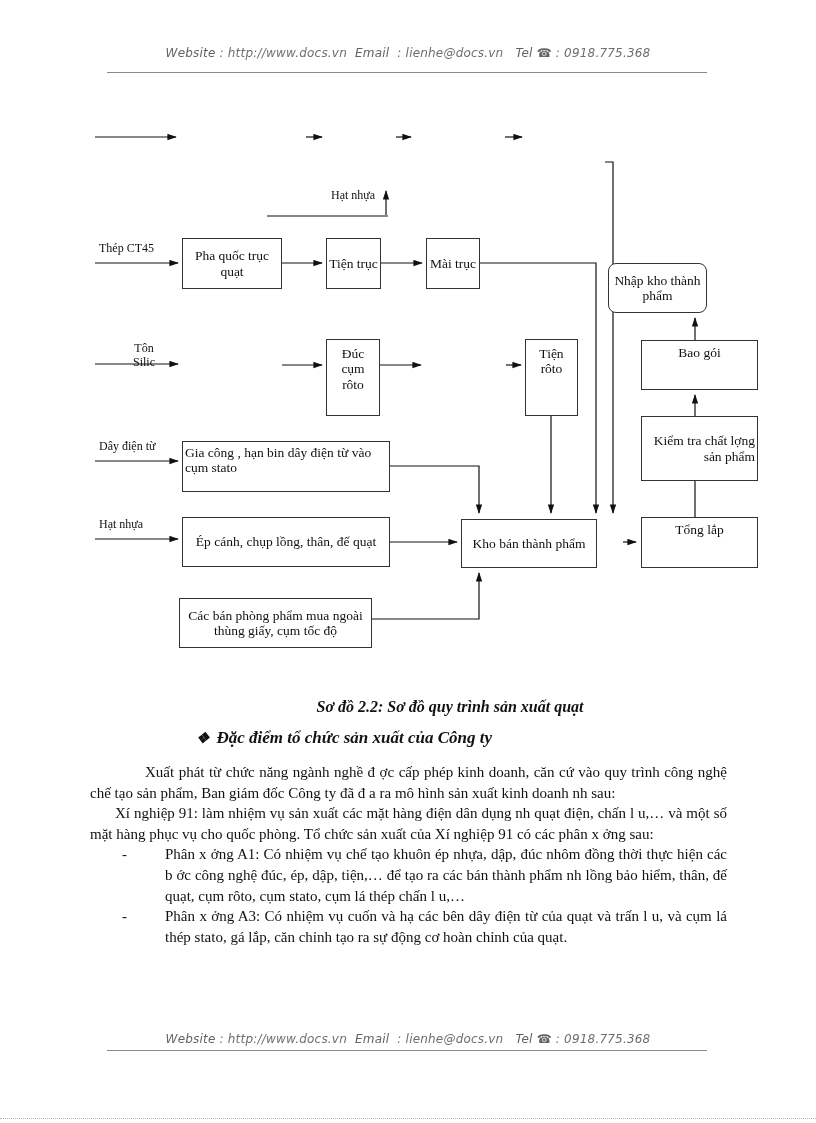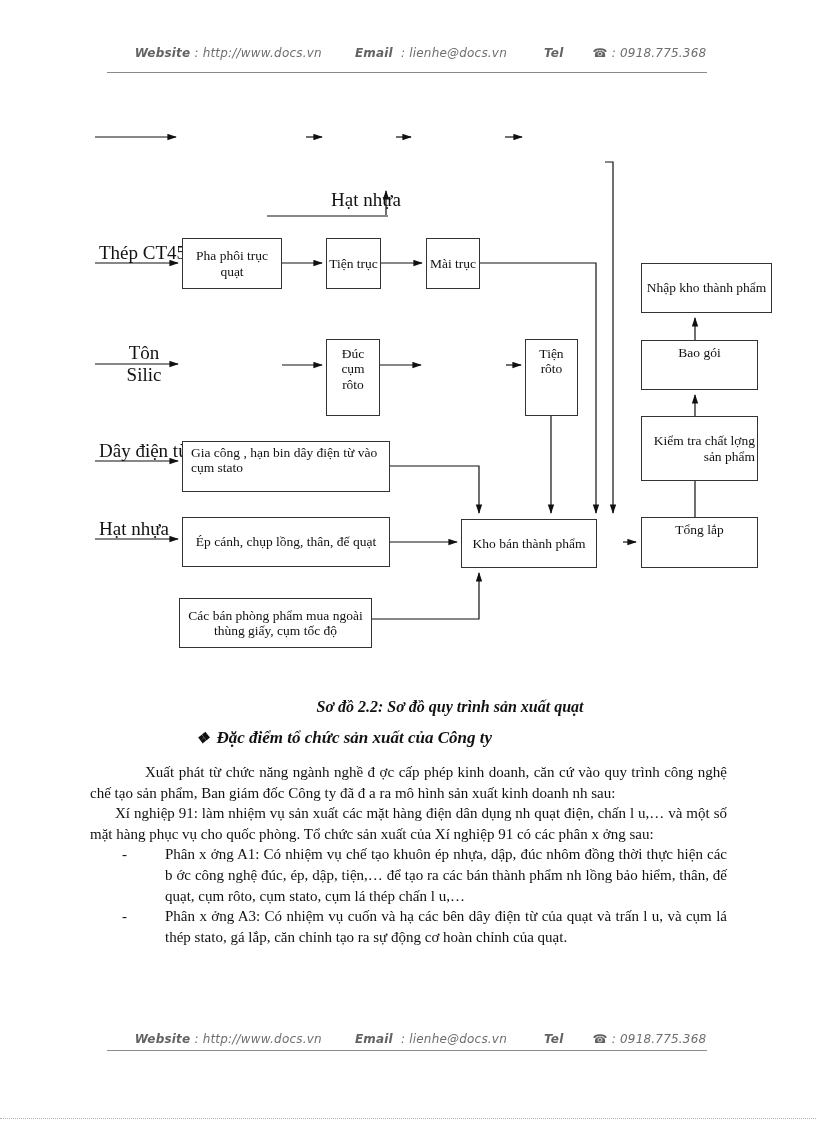--- a/index.html
+++ b/index.html
@@ -2,29 +2,29 @@
 <html><head>
 <meta charset="utf-8">
 <style>
   html,body{margin:0;padding:0;background:#fff;}
   body{width:816px;height:1123px;position:relative;overflow:hidden;
        font-family:"Liberation Serif",serif;color:#111;}
   .abs{position:absolute;}
   
   .hf{width:100%;text-align:center;font-family:"DejaVu Sans",sans-serif;
       font-style:italic;font-size:12px;color:#6e6e6e;letter-spacing:.2px;}
-  .hf b{font-weight:bold;color:#636363;margin-left:25px;}
+  .hf b{font-weight:normal;color:#636363;}
   .rule{height:0;border-top:1.3px solid #8a8a8a;}
   
   .dbox{position:absolute;border:1px solid #333;background:#fff;
         display:flex;align-items:center;justify-content:center;
         text-align:center;font-size:13.5px;line-height:1.13;padding:1px 2px;box-sizing:border-box;}
   .dbox.vtop{align-items:flex-start;padding-top:4px;}
-  .dbox.tleft{align-items:flex-start;justify-content:flex-start;text-align:left;padding:3px 8px;}
-  .dlabel{position:absolute;font-size:19px;line-height:1.15;white-space:pre-line;}
+  .dbox.tleft{align-items:flex-start;justify-content:flex-start;text-align:left;padding:3px 2px;}
+  .dlabel{position:absolute;font-size:12px;line-height:1.15;white-space:pre-line;}
   svg{position:absolute;left:0;top:0;}
   
   .caption{width:680px;left:110px;text-align:center;font-weight:bold;font-style:italic;font-size:16px;}
   .heading{font-weight:bold;font-style:italic;font-size:17px;}
   .heading .diamond{font-size:15px;margin-right:7px;}
   
   .bodytext{left:90px;width:637px;font-size:15px;line-height:20.6px;text-align:justify;}
   .bodytext p{margin:0;}
   .p-indent1{text-indent:55px;}
   .p-indent2{text-indent:25px;}
@@ -93,33 +93,33 @@
     </g>
   </svg>
 
   <div class="dlabel" style="left:331px;top:189px;">Hạt nhựa</div>
   <div class="dlabel" style="left:99px;top:242px;">Thép CT45</div>
   <div class="dlabel" style="left:121px;top:342px;width:46px;text-align:center;">Tôn
 Silic</div>
   <div class="dlabel" style="left:99px;top:440px;">Dây điện từ</div>
   <div class="dlabel" style="left:99px;top:518px;">Hạt nhựa</div>
 
-  <div class="dbox" style="left:182px;top:238px;width:100px;height:51px;">Pha phôi trục quạt</div>
+  <div class="dbox" style="left:182px;top:238px;width:100px;height:51px;">Pha quốc trục quạt</div>
   <div class="dbox" style="left:326px;top:238px;width:55px;height:51px;">Tiện trục</div>
   <div class="dbox" style="left:426px;top:238px;width:54px;height:51px;">Mài trục</div>
 
   <div class="dbox" style="left:326px;top:339px;width:54px;height:77px;align-items:flex-start;padding-top:6px;">Đúc cụm rôto</div>
   <div class="dbox" style="left:525px;top:339px;width:53px;height:77px;align-items:flex-start;padding-top:6px;">Tiện rôto</div>
 
   <div class="dbox tleft" style="left:182px;top:441px;width:208px;height:51px;">Gia công , hạn bin dây điện từ vào cụm stato</div>
   <div class="dbox" style="left:182px;top:517px;width:208px;height:50px;">Ép cánh, chụp lồng, thân, đế quạt</div>
   <div class="dbox" style="left:461px;top:519px;width:136px;height:49px;">Kho bán thành phẩm</div>
   <div class="dbox" style="left:179px;top:598px;width:193px;height:50px;">Các bán phòng phẩm mua ngoài thùng giấy, cụm tốc độ</div>
 
-  <div class="dbox" style="left:641px;top:263px;width:131px;height:50px;">Nhập kho thành phẩm</div>
+  <div class="dbox" style="left:608px;top:263px;width:99px;height:50px;border-radius:8px;">Nhập kho thành phẩm</div>
   <div class="dbox vtop" style="left:641px;top:340px;width:117px;height:50px;">Bao gói</div>
   <div class="dbox" style="left:641px;top:416px;width:117px;height:65px;text-align:right;">Kiểm tra chất lợng  sản phẩm</div>
   <div class="dbox vtop" style="left:641px;top:517px;width:117px;height:51px;">Tổng lắp</div>
 </div>
 
 <div class="abs caption" style="top:698px;">Sơ đồ 2.2: Sơ đồ quy trình sản xuất quạt</div>
 
 <div class="abs heading" style="left:196px;top:728px;">
   <span class="diamond">❖</span><span>Đặc điểm tổ chức sản xuất của Công ty</span>
 </div>

